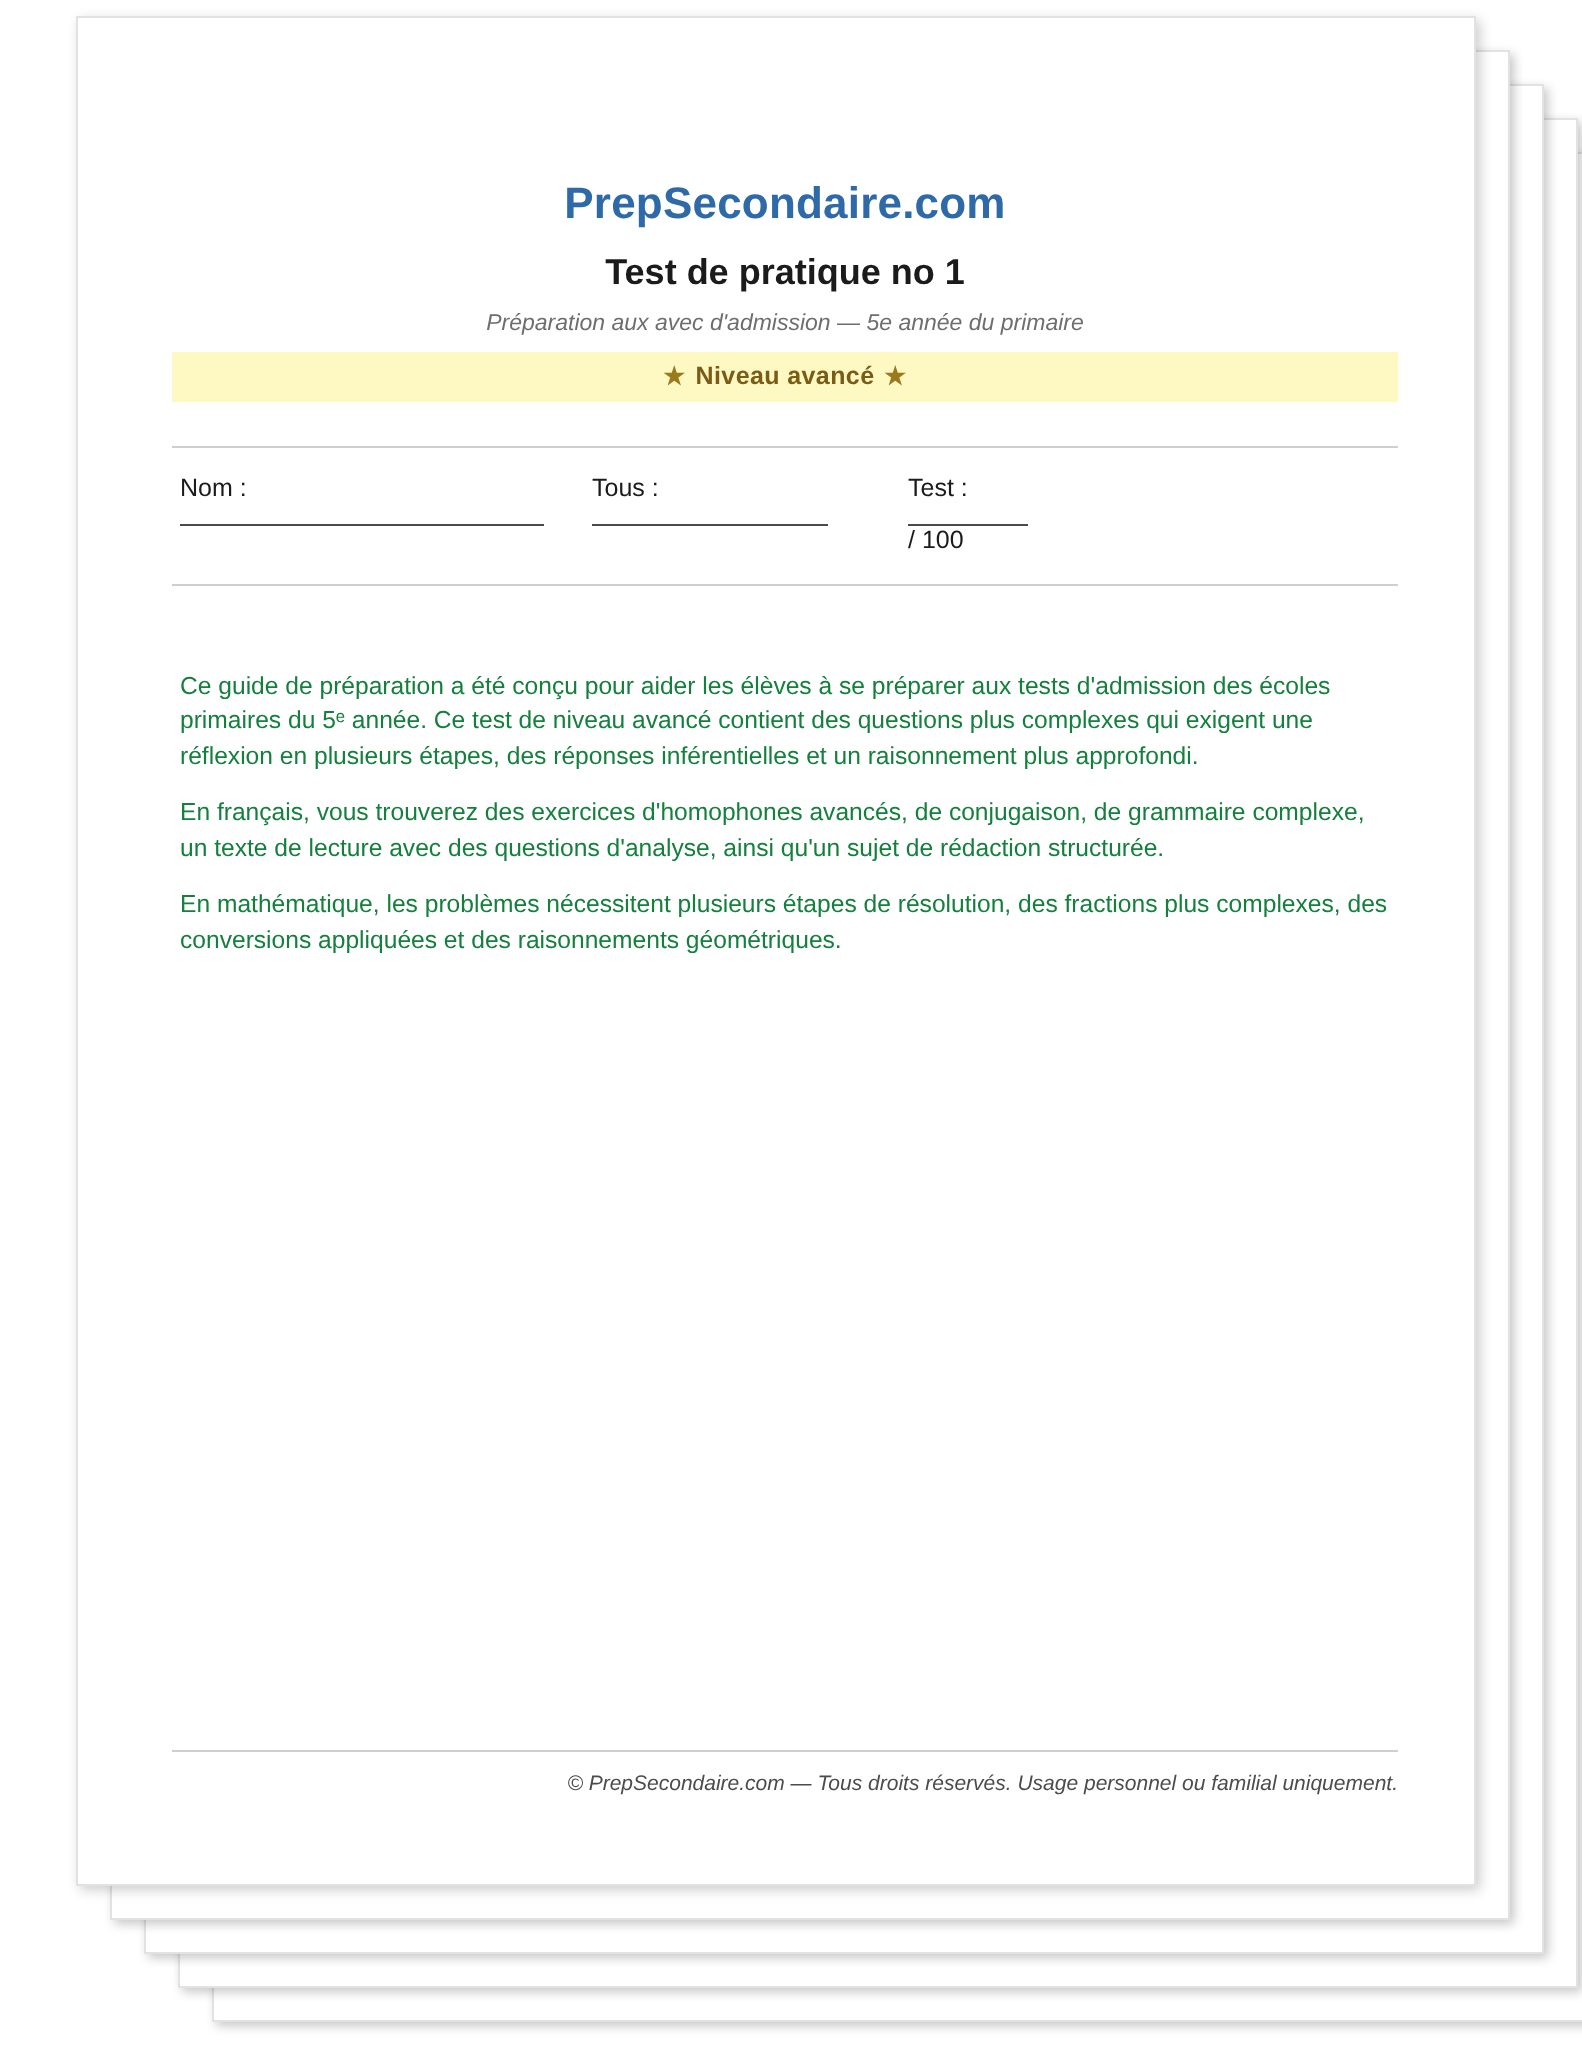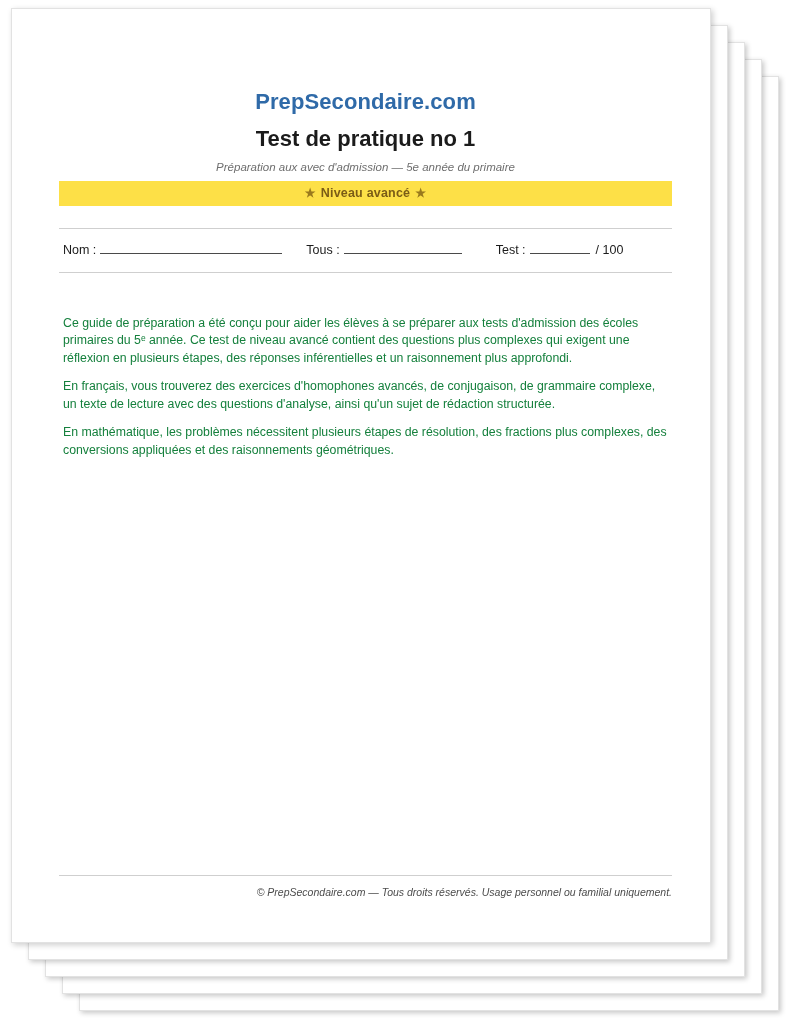--- a/index.html
+++ b/index.html
@@ -13,20 +13,21 @@
     font-family: "Liberation Sans", sans-serif;
     overflow: hidden;
   }
 
   
   .scene {
     position: relative;
     width: 751px;
     height: 1024px;
     background: #ffffff;
+    margin-left: 27px;
   }
 
   .sheet {
     position: absolute;
     width: 700px;
     height: 935px;
     background: #ffffff;
     border: 1px solid #e2e2e2;
     box-shadow: 2px 2px 5px rgba(0,0,0,0.22);
     box-sizing: border-box;
@@ -61,35 +62,35 @@
   .brand {
     color: #2f6aa8;
     font-size: 22px;
     font-weight: bold;
     letter-spacing: 0.1px;
     margin: 0;
   }
 
   .doc-title {
     color: #1b1b1b;
-    font-size: 22px;
+    font-size: 18px;
     font-weight: bold;
     margin: 11px 0 0 0;
   }
 
   .subtitle {
     color: #6e6e6e;
     font-size: 11.5px;
     font-style: italic;
     margin: 9px 0 0 0;
   }
 
   .level-band {
     margin-top: 8px;
-    background: #fde047;
+    background: #fef9c3;
     color: #7a5c16;
     font-size: 12.5px;
     font-weight: bold;
     text-align: center;
     padding: 5px 0 6px 0;
     letter-spacing: 0.2px;
   }
   .level-band .star {
     color: #9a7a1d;
     font-size: 12px;
@@ -109,20 +110,21 @@
     display: flex;
     align-items: baseline;
     font-size: 12.5px;
     color: #1b1b1b;
     padding: 13px 4px 0 4px;
     white-space: nowrap;
   }
   .field {
     display: inline-flex;
     align-items: baseline;
+    flex-direction: column;
   }
   .field-label { margin-right: 4px; }
   .blank {
     display: inline-block;
     border-bottom: 1px solid #4a4a4a;
     height: 11px;
   }
   .blank-nom   { width: 182px; }
   .blank-date  { width: 118px; }
   .blank-score { width: 60px; }

